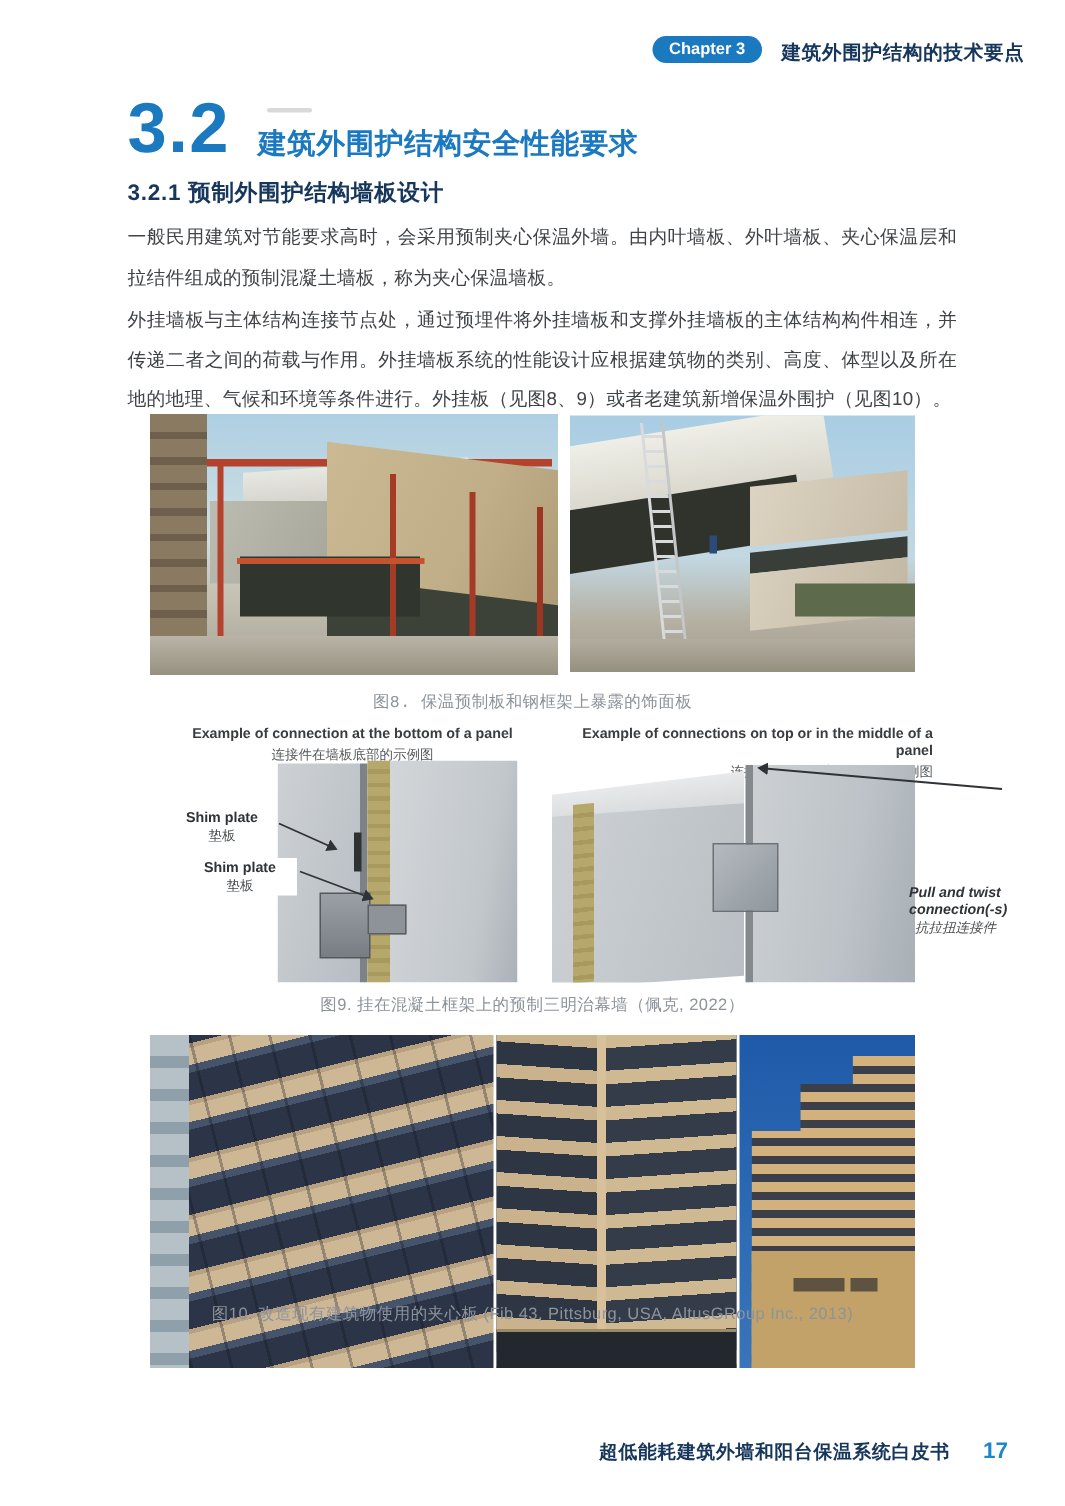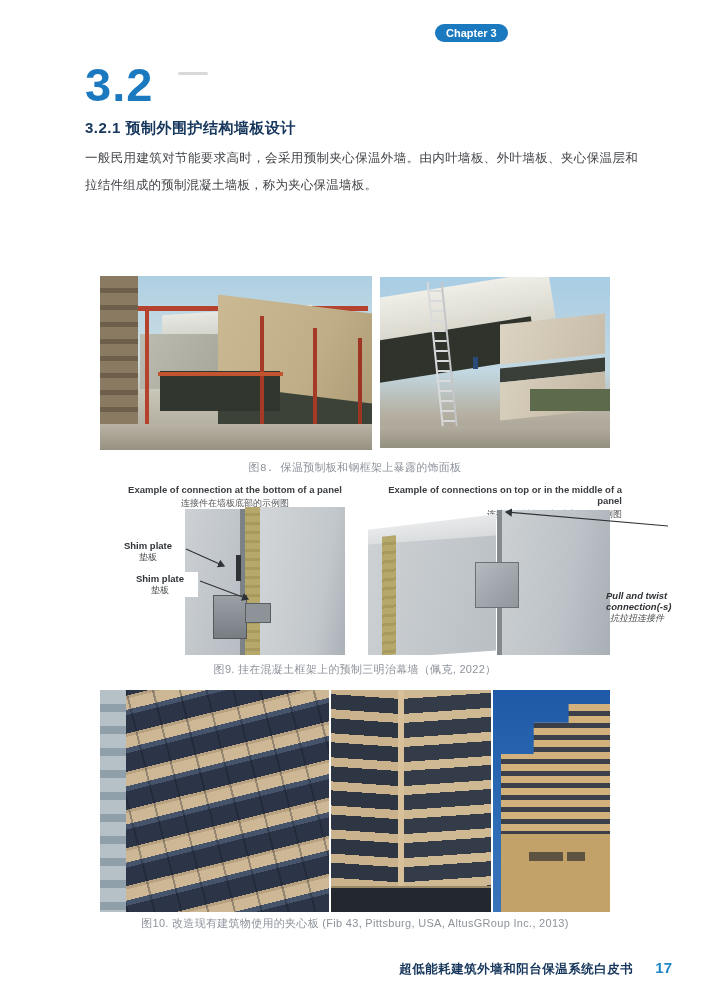--- a/index.html
+++ b/index.html
@@ -21,21 +21,21 @@
   
   .para { position:absolute; left:85px; width:553px; font-size:12.5px; line-height:26.5px;
     color:#404347; text-align:justify; letter-spacing:0.2px; }
   .para1 { top:146px;font-family:Liberation Mono, monospace; }
   .para2 { top:200px; }
 
   
   .caption { position:absolute; left:0; width:710px; text-align:center; font-size:11px; color:#8d939b; letter-spacing:0.3px; }
   .cap8 { top:460px;font-family:Liberation Mono, monospace; }
   .cap9 { top:662px; }
-  .cap10 { top:916px; }
+  .cap10 { top:868px; }
 
   
   .photo { position:absolute; overflow:hidden; }
   .f8-left { left:100px; top:276px; width:272px; height:174px;
     background:linear-gradient(180deg,#aecfe3 0%,#cfdfe2 48%,#c6c3b4 68%,#a5a094 100%); }
   .f8-right { left:380px; top:277px; width:230px; height:171px;
     background:linear-gradient(180deg,#a9cde4 0%,#c2d8e2 55%,#b5b0a2 80%,#a09a8c 100%); }
   .abs { position:absolute; }
 
   
@@ -80,26 +80,29 @@
   .footer { position:absolute; left:0; top:959px; width:672px; text-align:right;padding-left:44px; }
   .footer .book { font-size:12.5px; font-weight:bold; color:#16365c; letter-spacing:0.5px; }
   .footer .pnum { font-size:15px; font-weight:bold; color:#1e87c9; margin-left:22px; }
 </style>
 </head>
 <body>
 
 <div class="page">
 
   <div class="chapter-badge">Chapter 3</div>
+  <div class="chapter-title">建筑外围护结构的技术要点</div>
 
   <div class="sec-num">3.2</div>
   <div class="sec-dash"></div>
+  <div class="sec-title">建筑外围护结构安全性能要求</div>
   <div class="subsec-title">3.2.1 预制外围护结构墙板设计</div>
 
   <div class="para para1">一般民用建筑对节能要求高时，会采用预制夹心保温外墙。由内叶墙板、外叶墙板、夹心保温层和拉结件组成的预制混凝土墙板，称为夹心保温墙板。</div>
+  <div class="para para2">外挂墙板与主体结构连接节点处，通过预埋件将外挂墙板和支撑外挂墙板的主体结构构件相连，并传递二者之间的荷载与作用。外挂墙板系统的性能设计应根据建筑物的类别、高度、体型以及所在地的地理、气候和环境等条件进行。外挂板（见图8、9）或者老建筑新增保温外围护（见图10）。</div>
 
   <div class="photo f8-left">
     <div class="abs" style="left:0;top:0;width:38px;height:174px;background:repeating-linear-gradient(180deg,#8a7a62 0 12px,#6d5f4b 12px 17px);"></div>
     <div class="abs" style="left:38px;top:30px;width:230px;height:5px;background:#b5422c;"></div>
     <div class="abs" style="left:62px;top:34px;width:150px;height:28px;background:linear-gradient(180deg,#e8e8e2,#cfd0c8);transform:skewY(-4deg);"></div>
     <div class="abs" style="left:40px;top:58px;width:78px;height:55px;background:linear-gradient(120deg,#bdbcb2,#a7a69a);"></div>
     <div class="abs" style="left:118px;top:28px;width:154px;height:96px;background:linear-gradient(115deg,#cbb994 0%,#c0ae88 60%,#ad9b77 100%);transform:skewY(7deg);"></div>
     <div class="abs" style="left:118px;top:118px;width:154px;height:45px;background:#3d4238;transform:skewY(7deg);"></div>
     <div class="abs" style="left:60px;top:95px;width:120px;height:40px;background:#30362e;"></div>
     <div class="abs" style="left:45px;top:30px;width:4px;height:130px;background:#b5422c;"></div>

